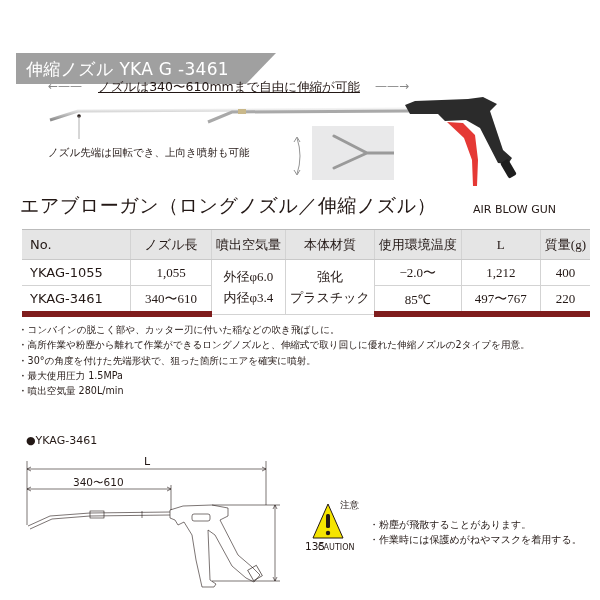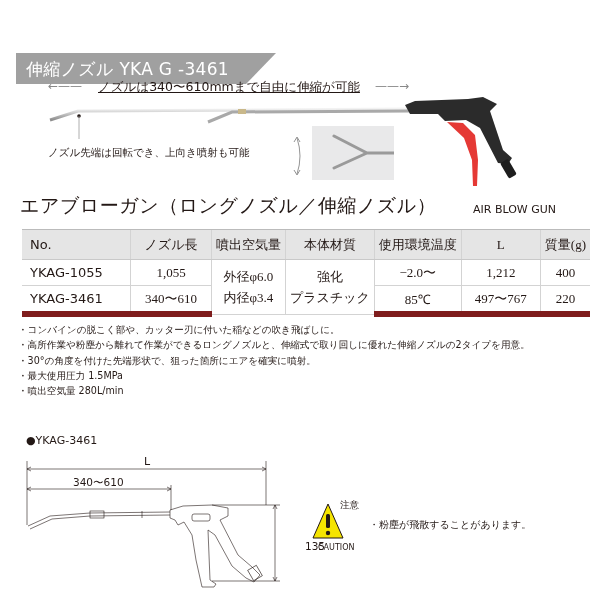--- a/index.html
+++ b/index.html
@@ -182,13 +182,14 @@
 
 <svg class="abs" style="left:311px;top:502px" width="34" height="38" viewBox="0 0 34 38">
   <polygon points="17,2 32,36 2,36" fill="#f5e400" stroke="#231815" stroke-width="1"></polygon>
   <rect x="15" y="12" width="4" height="14" rx="1.5" fill="#231815"></rect>
   <circle cx="17" cy="31" r="2.2" fill="#231815"></circle>
 </svg>
 <span class="abs caution-title">注意</span>
 <span class="abs caution-label">CAUTION</span>
 <div class="abs caution-notes">
   <div>粉塵が飛散することがあります。</div>
+  <div>作業時には保護めがねやマスクを着用する。</div>
 </div>
 
 </body></html>

